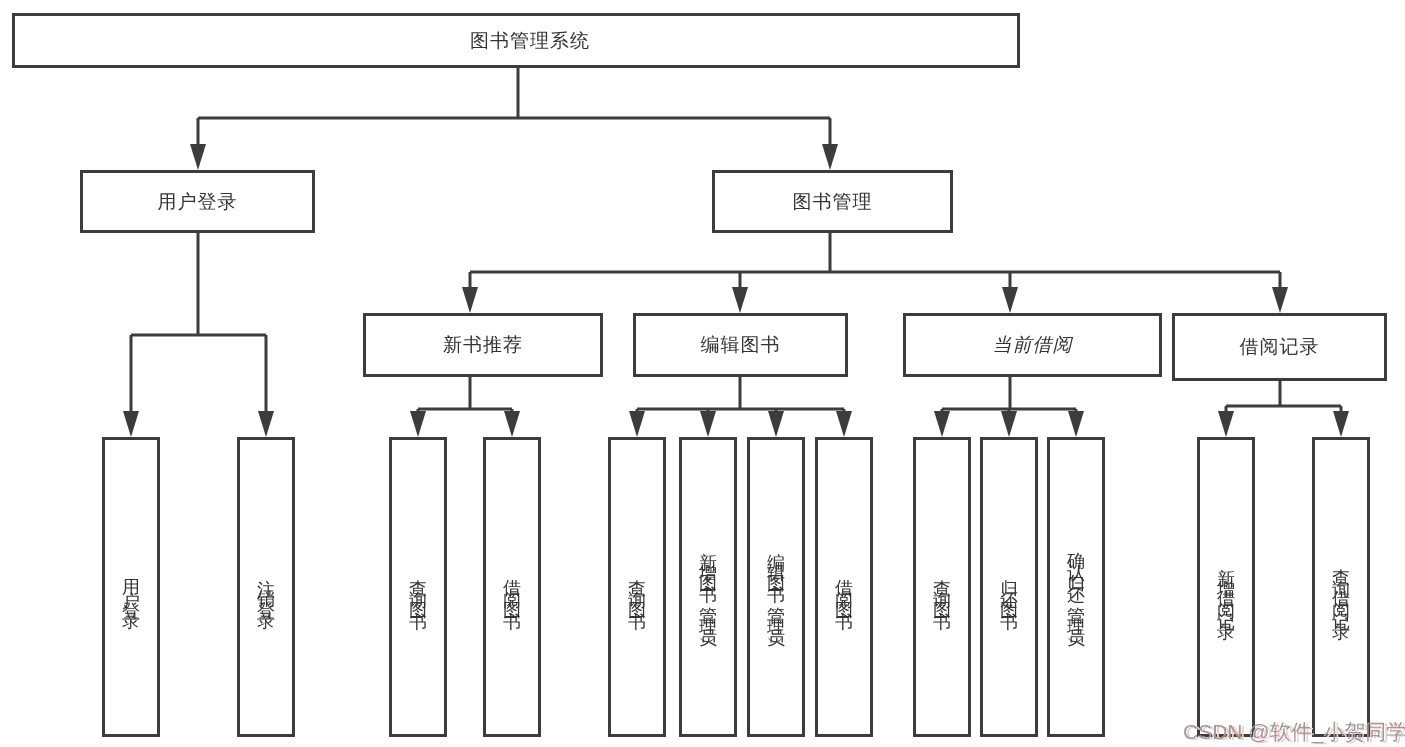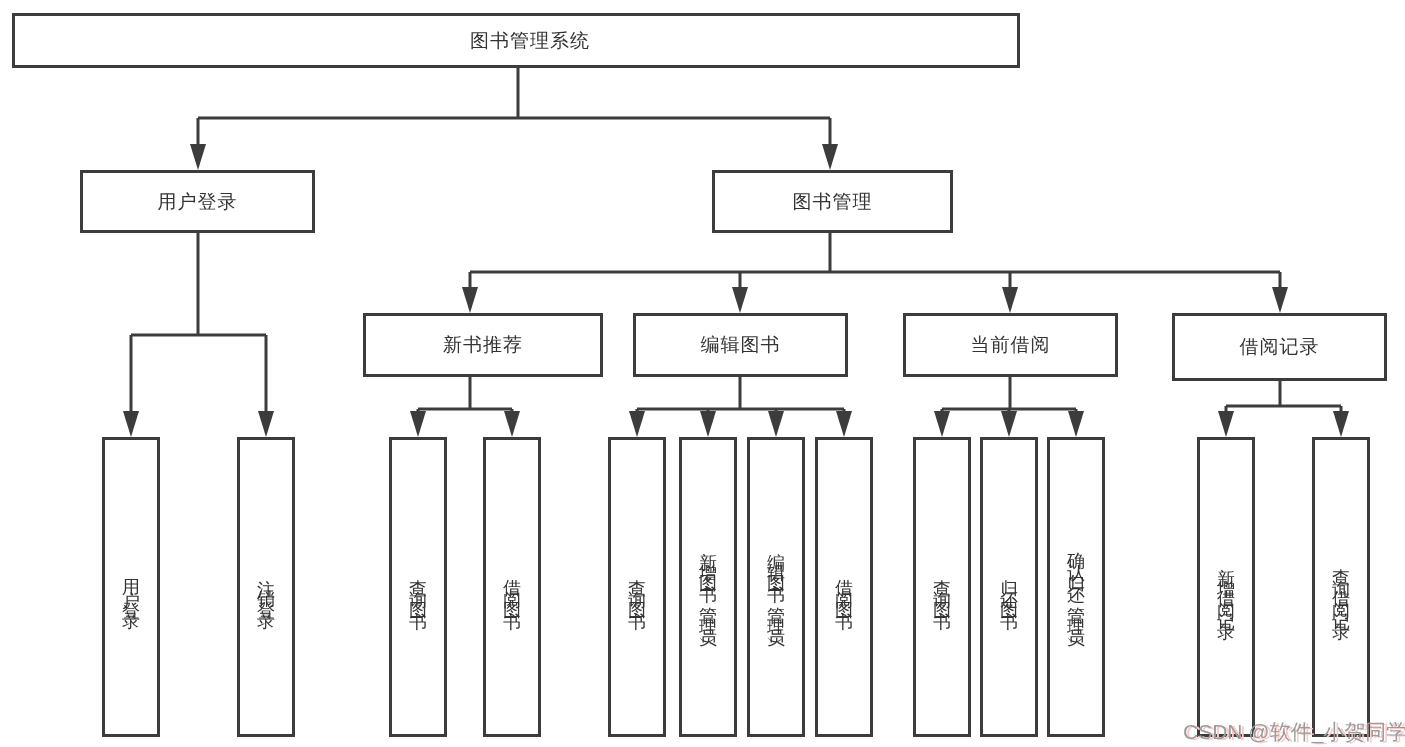--- a/index.html
+++ b/index.html
@@ -102,21 +102,21 @@
   <div class="hbox" style="left:712px;top:170px;width:241px;height:63px;">
     <span>图书管理</span>
   </div>
 
   <div class="hbox" style="left:363px;top:313px;width:240px;height:64px;">
     <span>新书推荐</span>
   </div>
   <div class="hbox" style="left:633px;top:313px;width:215px;height:64px;">
     <span>编辑图书</span>
   </div>
-  <div class="hbox" style="left:903px;top:313px;width:215px;height:64px;">
+  <div class="hbox" style="left:903px;top:313px;width:259px;height:64px;font-style:italic;">
     <span>当前借阅</span>
   </div>
   <div class="hbox" style="left:1172px;top:313px;width:215px;height:68px;">
     <span>借阅记录</span>
   </div>
 
   <div class="vbox" style="left:102px;">
     <span>用户登录</span>
   </div>
   <div class="vbox" style="left:237px;">

